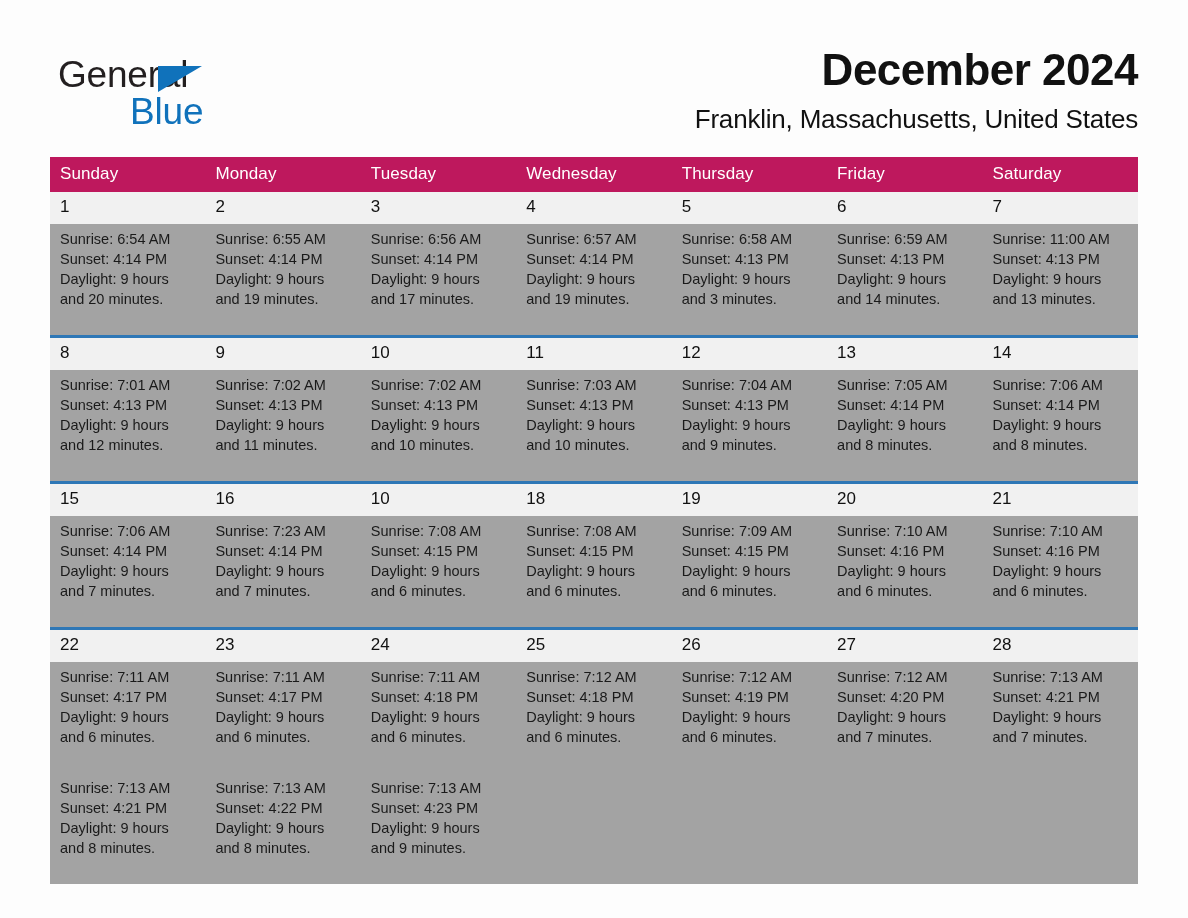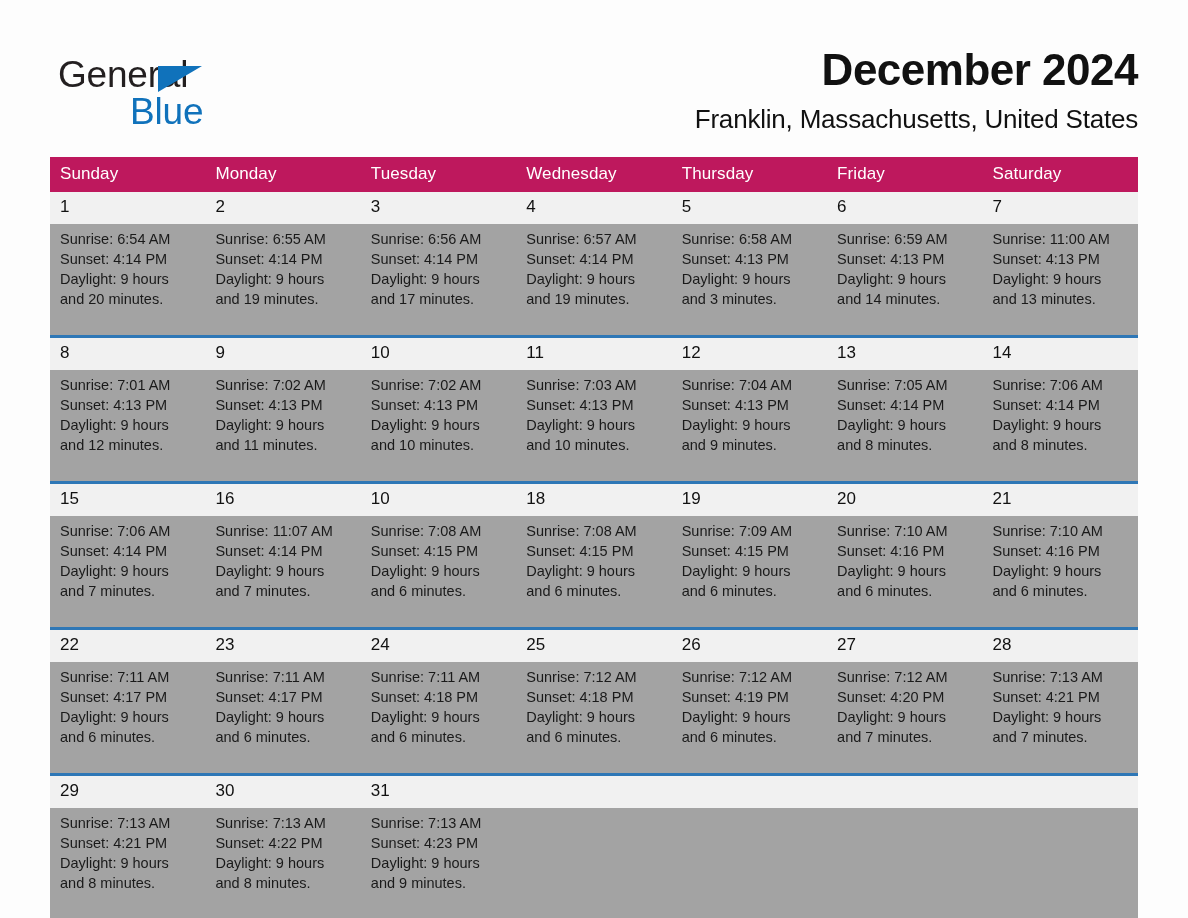--- a/index.html
+++ b/index.html
@@ -295,21 +295,21 @@
         <td>21</td>
       </tr>
       <tr class="detail-row">
         <td>
           <span class="line">Sunrise: 7:06 AM</span>
           <span class="line">Sunset: 4:14 PM</span>
           <span class="line">Daylight: 9 hours</span>
           <span class="line">and 7 minutes.</span>
         </td>
         <td>
-          <span class="line">Sunrise: 11:07 AM</span>
+          <span class="line">Sunrise: 7:23 AM</span>
           <span class="line">Sunset: 4:14 PM</span>
           <span class="line">Daylight: 9 hours</span>
           <span class="line">and 7 minutes.</span>
         </td>
         <td>
           <span class="line">Sunrise: 7:08 AM</span>
           <span class="line">Sunset: 4:15 PM</span>
           <span class="line">Daylight: 9 hours</span>
           <span class="line">and 6 minutes.</span>
         </td>
@@ -386,50 +386,41 @@
           <span class="line">and 7 minutes.</span>
         </td>
         <td>
           <span class="line">Sunrise: 7:13 AM</span>
           <span class="line">Sunset: 4:21 PM</span>
           <span class="line">Daylight: 9 hours</span>
           <span class="line">and 7 minutes.</span>
         </td>
       </tr>
 
-      <tr class="daynum-row">
-        <td>29</td>
-        <td>30</td>
-        <td>31</td>
+      <tr class="detail-row">
+        <td>
+          <span class="line">Sunrise: 7:13 AM</span>
+          <span class="line">Sunset: 4:21 PM</span>
+          <span class="line">Daylight: 9 hours</span>
+          <span class="line">and 8 minutes.</span>
+        </td>
+        <td>
+          <span class="line">Sunrise: 7:13 AM</span>
+          <span class="line">Sunset: 4:22 PM</span>
+          <span class="line">Daylight: 9 hours</span>
+          <span class="line">and 8 minutes.</span>
+        </td>
+        <td>
+          <span class="line">Sunrise: 7:13 AM</span>
+          <span class="line">Sunset: 4:23 PM</span>
+          <span class="line">Daylight: 9 hours</span>
+          <span class="line">and 9 minutes.</span>
+        </td>
         <td></td>
         <td></td>
         <td></td>
         <td></td>
       </tr>
-      <tr class="detail-row">
-        <td>
-          <span class="line">Sunrise: 7:13 AM</span>
-          <span class="line">Sunset: 4:21 PM</span>
-          <span class="line">Daylight: 9 hours</span>
-          <span class="line">and 8 minutes.</span>
-        </td>
-        <td>
-          <span class="line">Sunrise: 7:13 AM</span>
-          <span class="line">Sunset: 4:22 PM</span>
-          <span class="line">Daylight: 9 hours</span>
-          <span class="line">and 8 minutes.</span>
-        </td>
-        <td>
-          <span class="line">Sunrise: 7:13 AM</span>
-          <span class="line">Sunset: 4:23 PM</span>
-          <span class="line">Daylight: 9 hours</span>
-          <span class="line">and 9 minutes.</span>
-        </td>
-        <td></td>
-        <td></td>
-        <td></td>
-        <td></td>
-      </tr>
 
     </tbody>
   </table>
 
 </div>
 
 </body></html>

